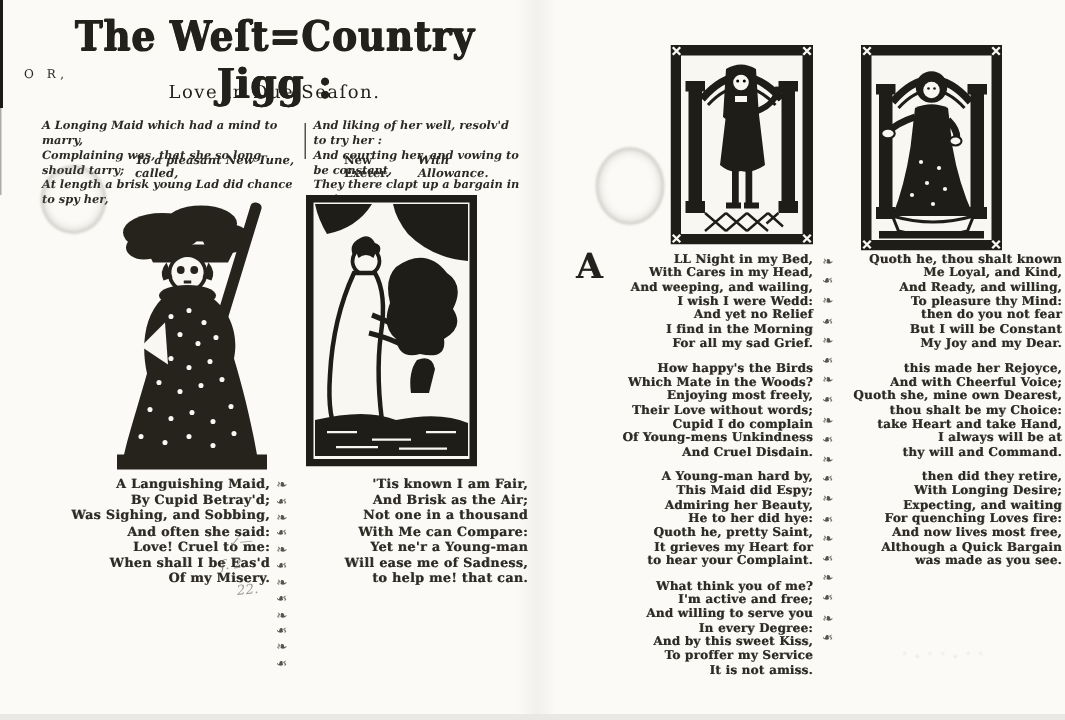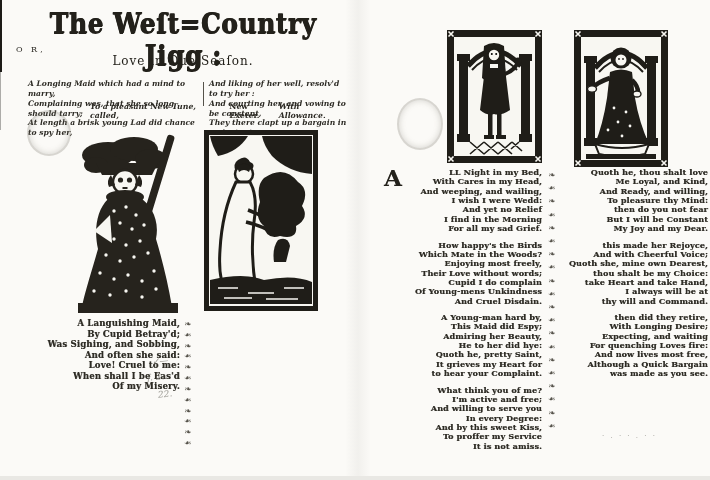--- a/index.html
+++ b/index.html
@@ -172,20 +172,27 @@
       <span class="orn">❧</span>
       <span class="orn">❧</span>
       <span class="orn">❧</span>
       <span class="orn">❧</span>
       <span class="orn">❧</span>
       <span class="orn">❧</span>
       <span class="orn">❧</span>
       <span class="orn">❧</span>
     </div>
   <div class="verse lv" style="left:202px;top:318px;width:150px;">
+    <div class="stanza">  'Tis known I am Fair,
+  And Brisk as the Air;
+Not one in a thousand
+  With Me can Compare:
+  Yet ne'r a Young-man
+Will ease me of Sadness,
+  to help me! that can.</div>
   </div>
 
   <span class="pencil" style="left:152px;top:356px;">✓—</span>
   <span class="pencil" style="left:147px;top:372px;">f. 2.</span>
   <span class="pencil" style="left:158px;top:389px;">22.</span>
 
   <div class="stamp" style="left:397px;top:98px;width:42px;height:48px;"></div>
 
   <svg class="wc" style="left:447px;top:30px;" width="95" height="133" viewBox="0 0 95 133">
     <rect x="0" y="0" width="95" height="133" fill="#1f1d18"></rect>
@@ -309,21 +316,21 @@
       <span class="orn">❧</span>
       <span class="orn">❧</span>
       <span class="orn">❧</span>
       <span class="orn">❧</span>
       <span class="orn">❧</span>
       <span class="orn">❧</span>
       <span class="orn">❧</span>
       <span class="orn">❧</span>
     </div>
   <div class="verse rv" style="left:563px;top:168px;width:145px;">
-    <div class="stanza">  Quoth he, thou shalt love
+    <div class="stanza">  Quoth he, thou shalt known
   Me Loyal, and Kind,
 And Ready, and willing,
   To pleasure thy Mind:
   then do you not fear
 But I will be Constant
   My Joy and my Dear.</div>
     <div class="stanza">  this made her Rejoyce,
   And with Cheerful Voice;
 Quoth she, mine own Dearest,
   thou shalt be my Choice:

